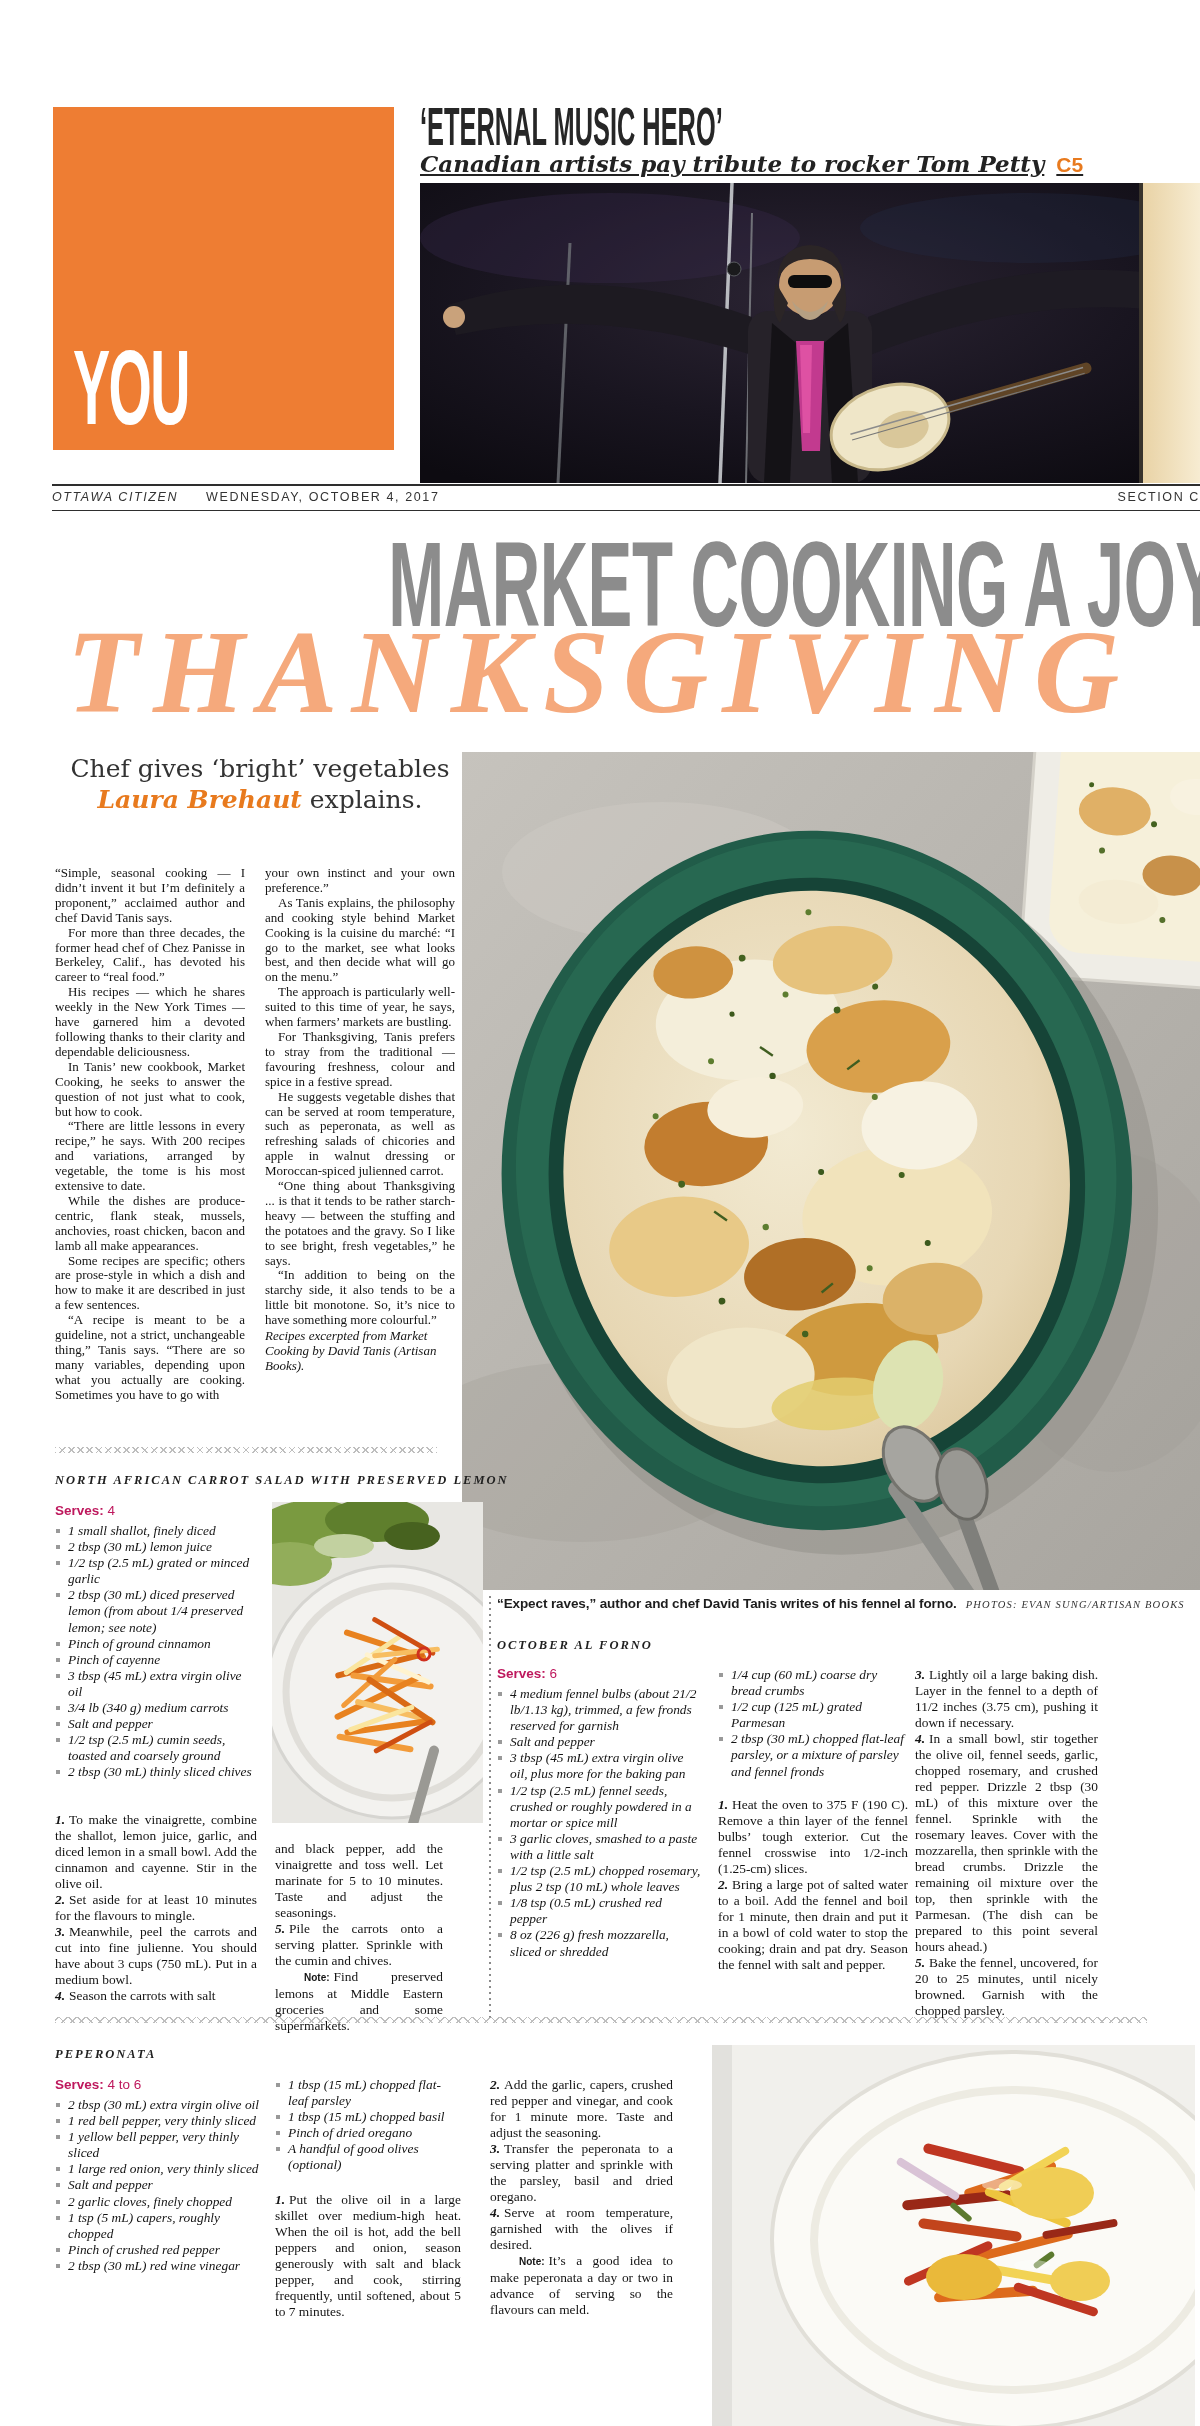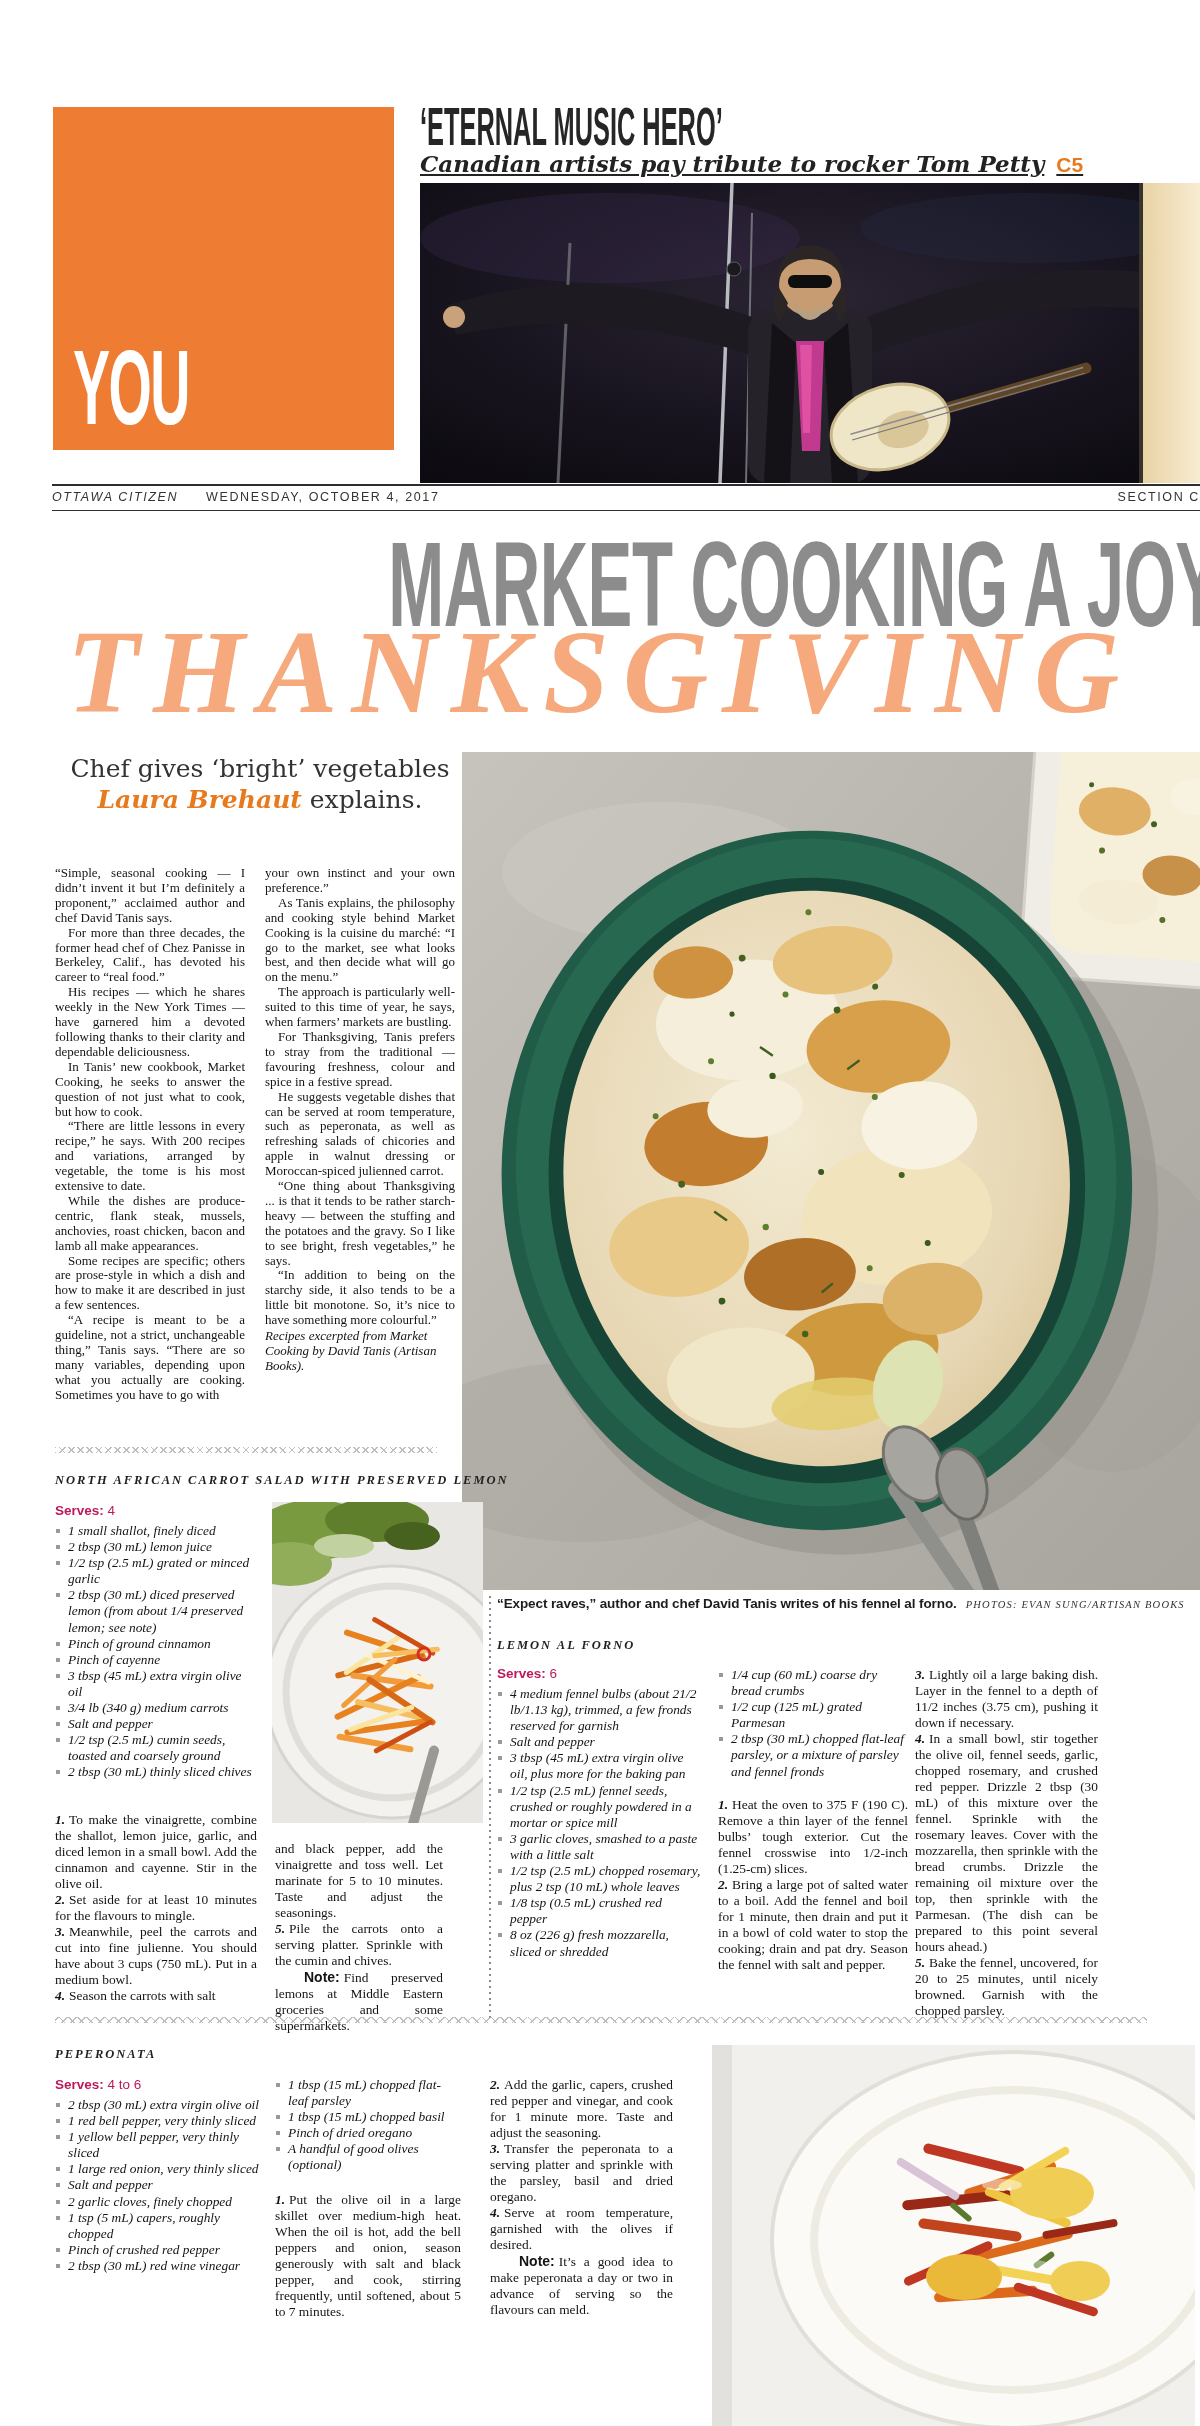--- a/index.html
+++ b/index.html
@@ -68,21 +68,21 @@
            color:#1f1f1f;white-space:nowrap;}
   .serves{font:bold 13.5px/16px "Liberation Sans",sans-serif;color:#be185d;}
   .serves .v{font-weight:normal;}
   ul.ing-list{list-style:none;margin:0;padding:0;
       font:italic 13.4px/16.1px "Liberation Serif",serif;color:#141414;}
   li.ing{position:relative;padding-left:13px;}
   li.ing::before{content:"";position:absolute;left:1px;top:6px;width:4px;height:4px;background:#999;}
   .steps{font:13.4px/16px "Liberation Serif",serif;color:#141414;text-align:justify;}
   .steps p{margin:0;}
   .step .n{font-weight:bold;font-style:italic;padding-right:4px;}
-  .step .n.sans{font-style:normal;font-family:"Liberation Sans",sans-serif;font-size:14px;padding-left:29px;}
+  .step .n.sans{font-style:normal;font-family:"Liberation Sans",sans-serif;font-size:10px;padding-left:29px;}
 
   .carrot-title{left:55px;top:1474px;}
   .carrot-serves{left:55px;top:1503px;}
   .carrot-ings{left:55px;top:1523px;width:200px;}
   .carrot-photo{left:272px;top:1502px;width:211px;height:321px;overflow:hidden;}
   .carrot-steps1{left:55px;top:1812px;width:202px;}
   .carrot-steps2{left:275px;top:1841px;width:168px;}
 
   .fennel-title{left:497px;top:1639px;}
   .fennel-serves{left:497px;top:1666px;}
@@ -356,21 +356,21 @@
     <p class="step"><span class="n">2.</span><span>Set aside for at least 10 minutes for the flavours to mingle.</span></p>
     <p class="step"><span class="n">3.</span><span>Meanwhile, peel the carrots and cut into fine julienne. You should have about 3 cups (750 mL). Put in a medium bowl.</span></p>
     <p class="step"><span class="n">4.</span><span>Season the carrots with salt</span></p>
   </div>
   <div class="abs steps carrot-steps2">
     <p class="step"><span>and black pepper, add the vinaigrette and toss well. Let marinate for 5 to 10 minutes. Taste and adjust the seasonings.</span></p>
     <p class="step"><span class="n">5.</span><span>Pile the carrots onto a serving platter. Sprinkle with the cumin and chives.</span></p>
     <p class="step"><span class="n sans">Note:</span><span>Find preserved lemons at Middle Eastern groceries and some supermarkets.</span></p>
   </div>
 
-  <div class="abs r-title fennel-title">LEMON AL FORNO</div>
+  <div class="abs r-title fennel-title">OCTOBER AL FORNO</div>
   <div class="abs serves fennel-serves">
     <span>Serves:</span> <span class="v">6</span>
   </div>
   <ul class="abs ing-list fennel-ings1">
     <li class="ing">4 medium fennel bulbs (about 21/2 lb/1.13 kg), trimmed, a few fronds reserved for garnish</li>
     <li class="ing">Salt and pepper</li>
     <li class="ing">3 tbsp (45 mL) extra virgin olive oil, plus more for the baking pan</li>
     <li class="ing">1/2 tsp (2.5 mL) fennel seeds, crushed or roughly powdered in a mortar or spice mill</li>
     <li class="ing">3 garlic cloves, smashed to a paste with a little salt</li>
     <li class="ing">1/2 tsp (2.5 mL) chopped rosemary, plus 2 tsp (10 mL) whole leaves</li>

